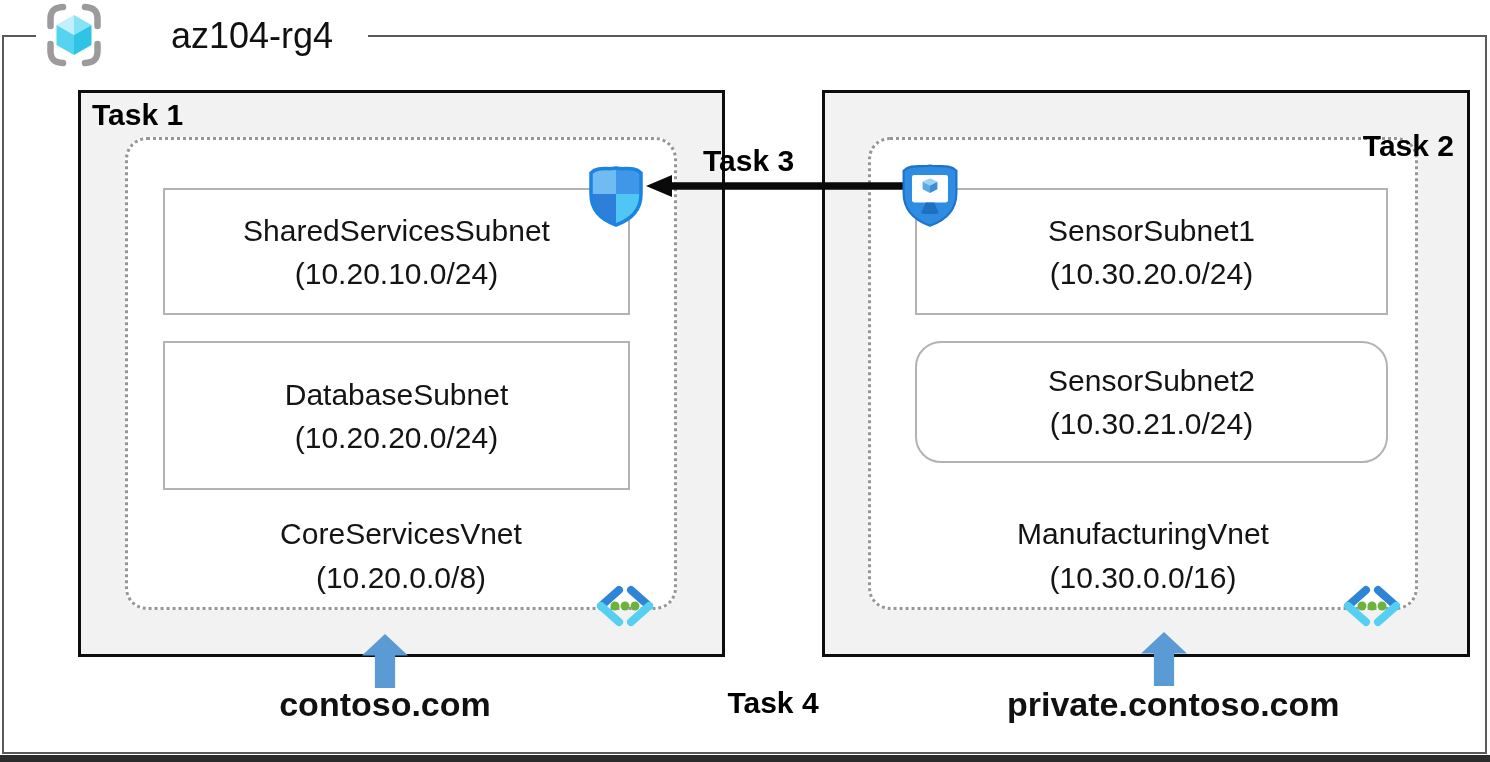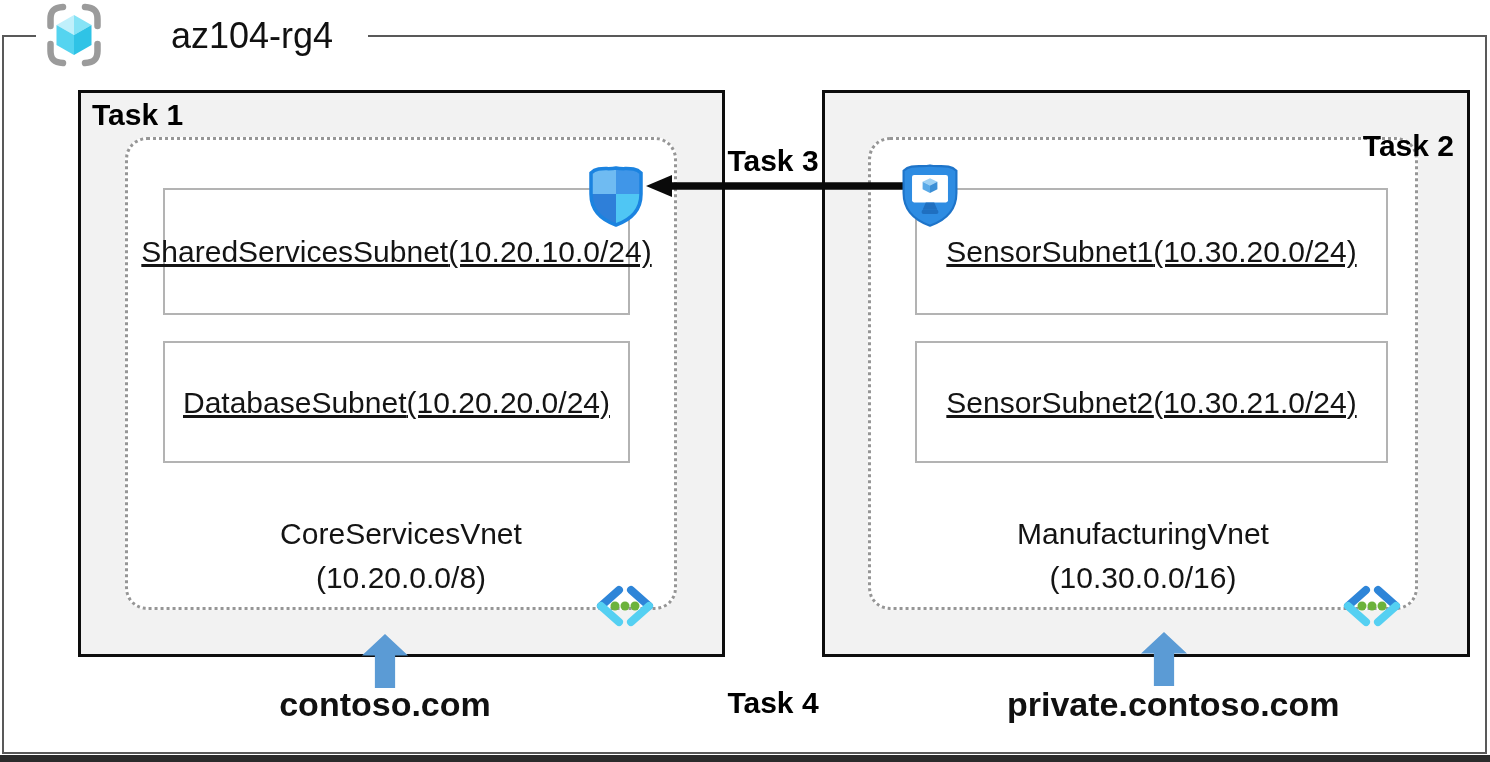--- a/index.html
+++ b/index.html
@@ -13,36 +13,36 @@
   #rg-gap-mask{left:36px;top:32px;width:332px;height:9px;background:#ffffff;}
   #rg-title{left:133px;top:14px;width:260px;height:44px;font-size:36px;line-height:44px;color:#111;margin-left:38px;}
   #rg-icon{left:40px;top:3px;}
   
   .task-box{background:#f2f2f2;border:3px solid #0d0d0d;}
   #box-left{left:78px;top:90px;width:647px;height:567px;}
   #box-right{left:822px;top:90px;width:648px;height:567px;}
   .task-label{font-size:30px;font-weight:bold;color:#000000;line-height:34px;}
   #task1{left:92px;top:98px;width:200px;text-align:left;}
   #task2{left:1254px;top:98px;width:200px;text-align:right;margin-top:31px;}
-  #task3{left:703px;top:144px;width:140px;text-align:center;}
+  #task3{left:703px;top:144px;width:140px;}
   #task4{left:703px;top:686px;width:140px;text-align:center;}
   
   .vnet{border:3px dotted #969696;border-radius:22px;background:#ffffff;}
   #vnet-left{left:125px;top:137px;width:552px;height:473px;}
   #vnet-right{left:868px;top:137px;width:550px;height:473px;}
   
   .subnet{
-    background:#ffffff;border:2px solid #b3b3b3;display:flex;
+    background:#ffffff;border:2px solid #b3b3b3;display:flex;flex-direction:column;
     align-items:center;justify-content:center;text-align:center;
-    font-size:30px;line-height:43px;color:#141414;text-decoration:underline;
+    font-size:30px;line-height:43px;color:#141414;
   }
   #subnet-shared{left:163px;top:188px;width:467px;height:127px;}
-  #subnet-database{left:163px;top:341px;width:467px;height:122px;}
+  #subnet-database{left:163px;top:341px;width:467px;height:149px;}
   #subnet-sensor1{left:915px;top:188px;width:473px;height:127px;}
-  #subnet-sensor2{left:915px;top:341px;width:473px;height:122px;}
+  #subnet-sensor2{left:915px;top:341px;width:473px;height:122px;border-radius:26px;}
   .vnet-label{
     text-align:center;font-size:30px;line-height:44px;color:#141414;
   }
   #vnet-label-left{left:125px;top:512px;width:552px;}
   #vnet-label-right{left:868px;top:512px;width:550px;}
   
   #nsg-icon{left:584px;top:160px;z-index:6;}
   #bastion-icon{left:896px;top:157px;z-index:6;}
   #vnet-icon-left{left:592px;top:583px;z-index:6;}
   #vnet-icon-right{left:1339px;top:583px;z-index:6;}

